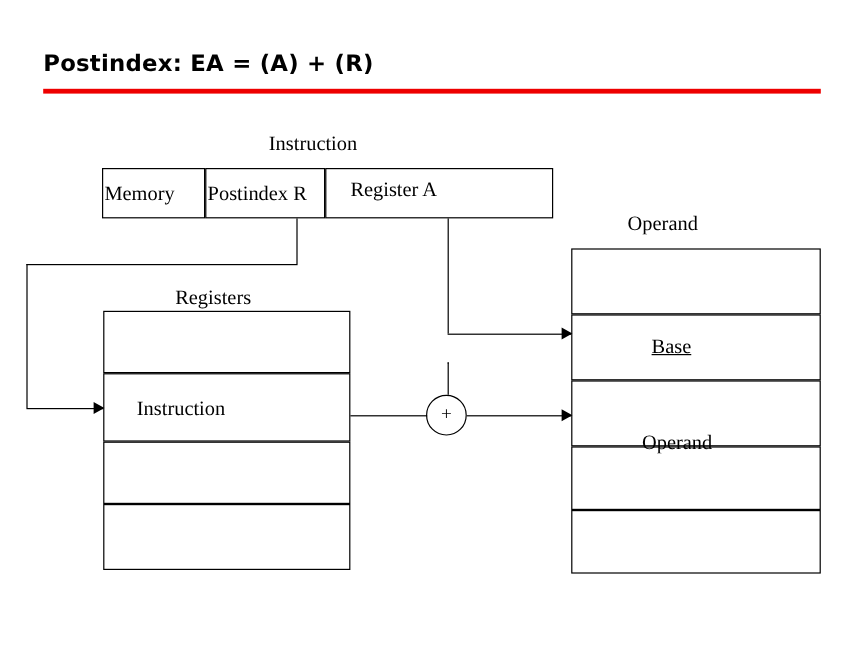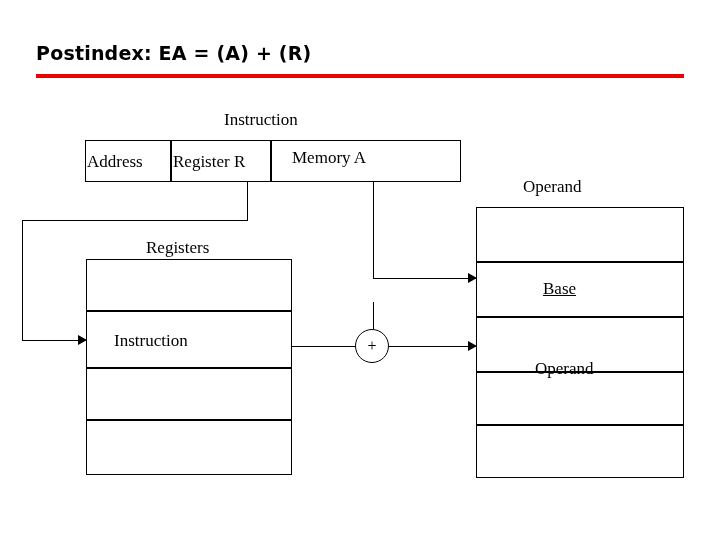--- a/index.html
+++ b/index.html
@@ -104,27 +104,27 @@
 <div class="slide">
 
   <div class="title">Postindex: EA = (A) + (R)</div>
   <div class="title-rule"></div>
 
   <div class="lbl" style="left:224px; top:110px;">Instruction</div>
   <div class="lbl" style="left:523px; top:177px;">Operand</div>
   <div class="lbl" style="left:146px; top:238px;">Registers</div>
 
   <div class="box" style="left:85px; top:140px; width:86px; height:42px;"></div>
-  <div class="boxtext" style="left:87px; top:152px;">Address</div>
+  <div class="boxtext" style="left:87px; top:152px;">Memory</div>
 
   <div class="box" style="left:171px; top:140px; width:100px; height:42px;"></div>
-  <div class="boxtext" style="left:173px; top:152px;">Register R</div>
+  <div class="boxtext" style="left:173px; top:152px;">Postindex R</div>
 
   <div class="box" style="left:271px; top:140px; width:190px; height:42px;"></div>
-  <div class="boxtext" style="left:292px; top:148px;">Memory A</div>
+  <div class="boxtext" style="left:292px; top:148px;">Register A</div>
 
   <div class="box" style="left:86px; top:259px; width:206px; height:52px;"></div>
   <div class="box" style="left:86px; top:311px; width:206px; height:57px;"></div>
   <div class="boxtext" style="left:114px; top:331px;">Instruction</div>
   <div class="box" style="left:86px; top:368px; width:206px; height:52px;"></div>
   <div class="box" style="left:86px; top:420px; width:206px; height:55px;"></div>
 
   <div class="box" style="left:476px; top:207px; width:208px; height:55px;"></div>
   <div class="box" style="left:476px; top:262px; width:208px; height:55px;"></div>
   <div class="boxtext" style="left:543px; top:279px;text-decoration:underline;">Base</div>

